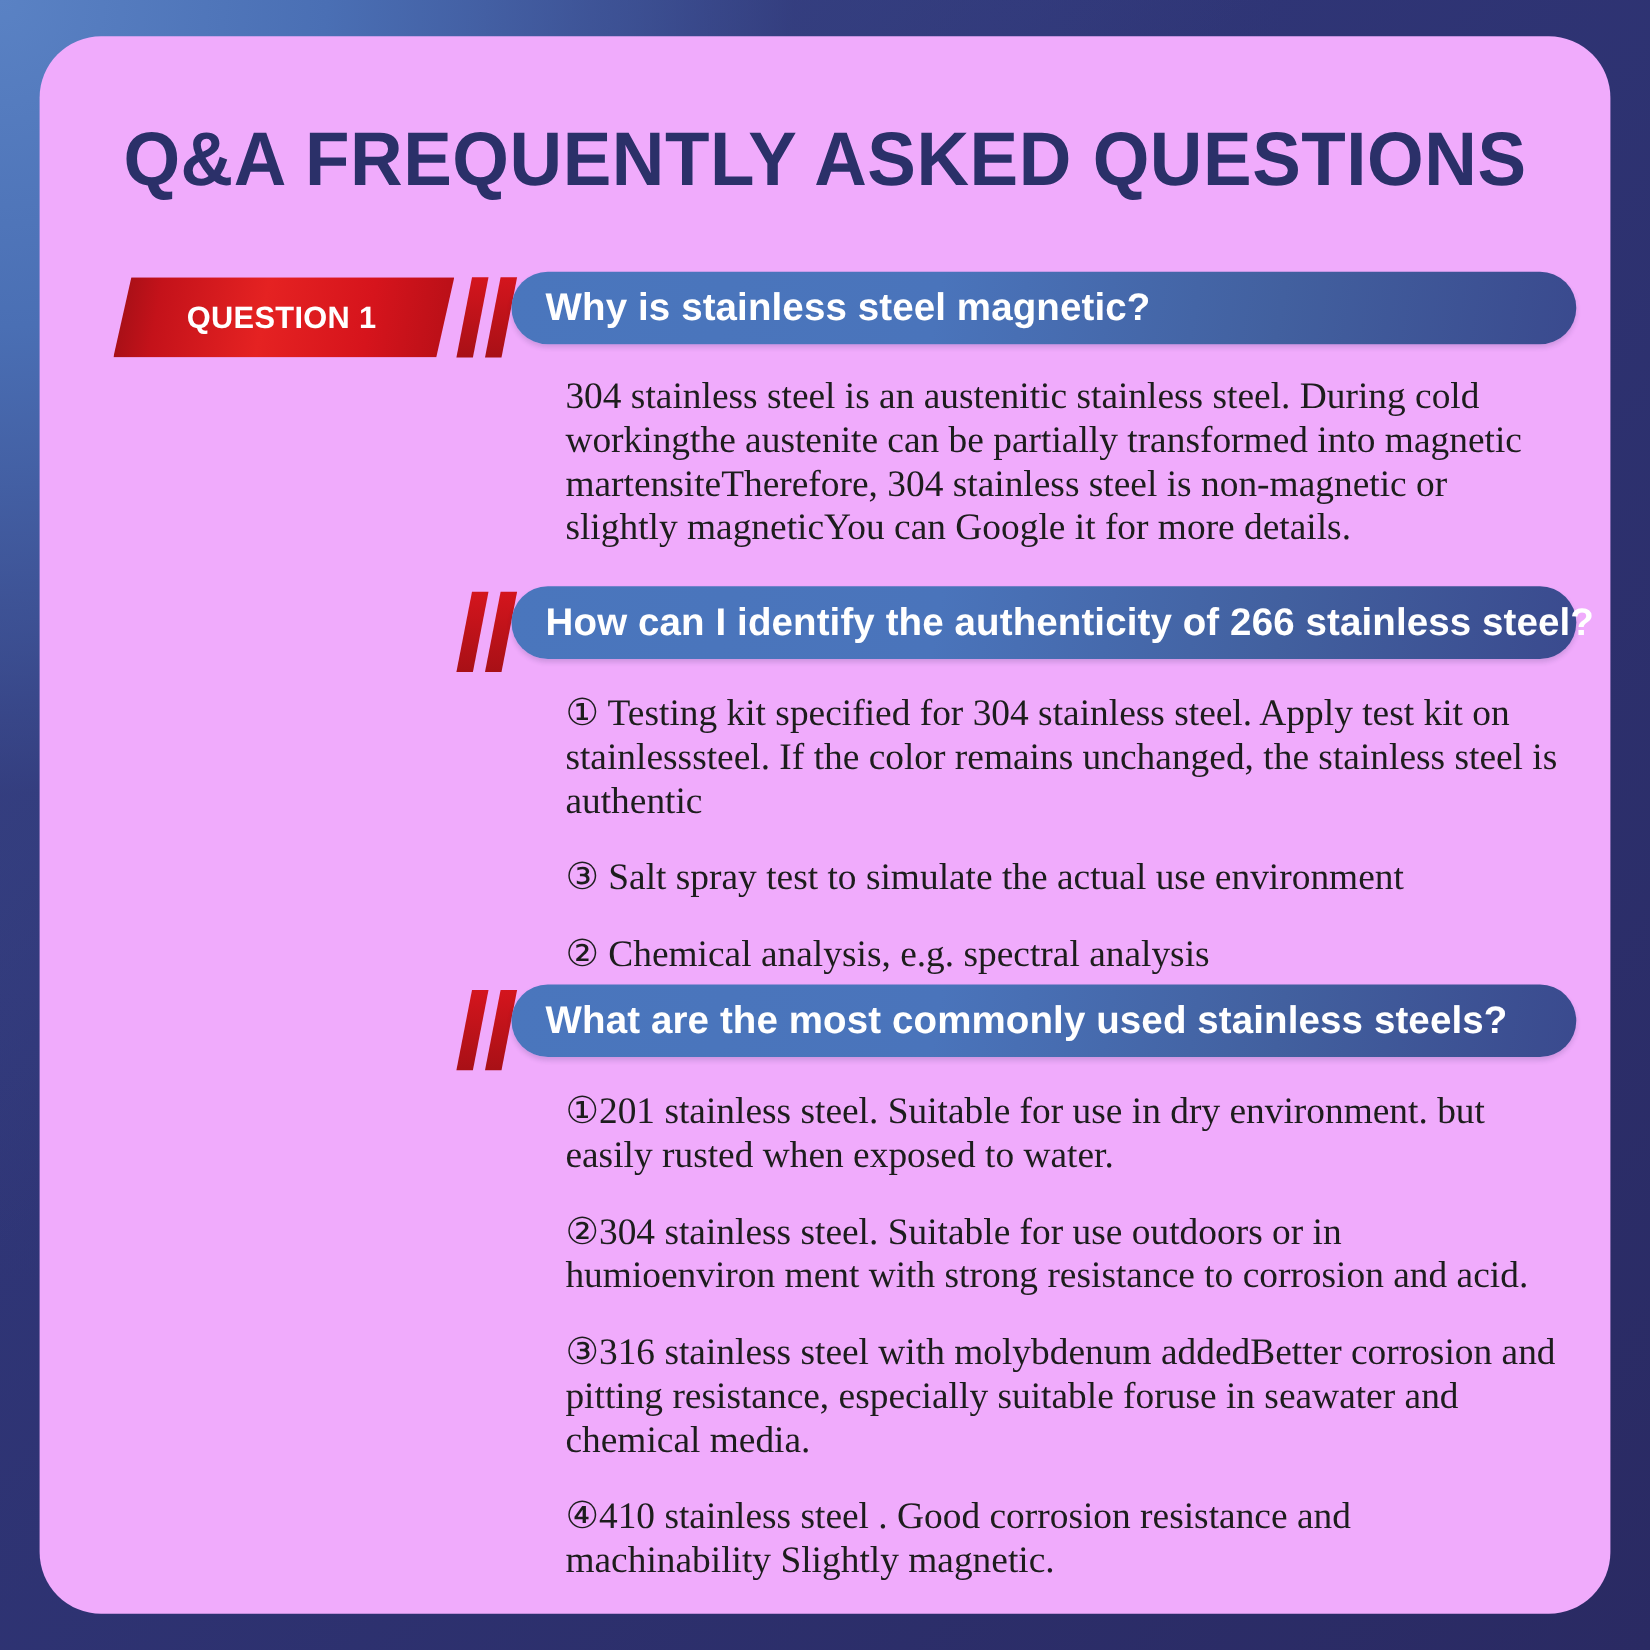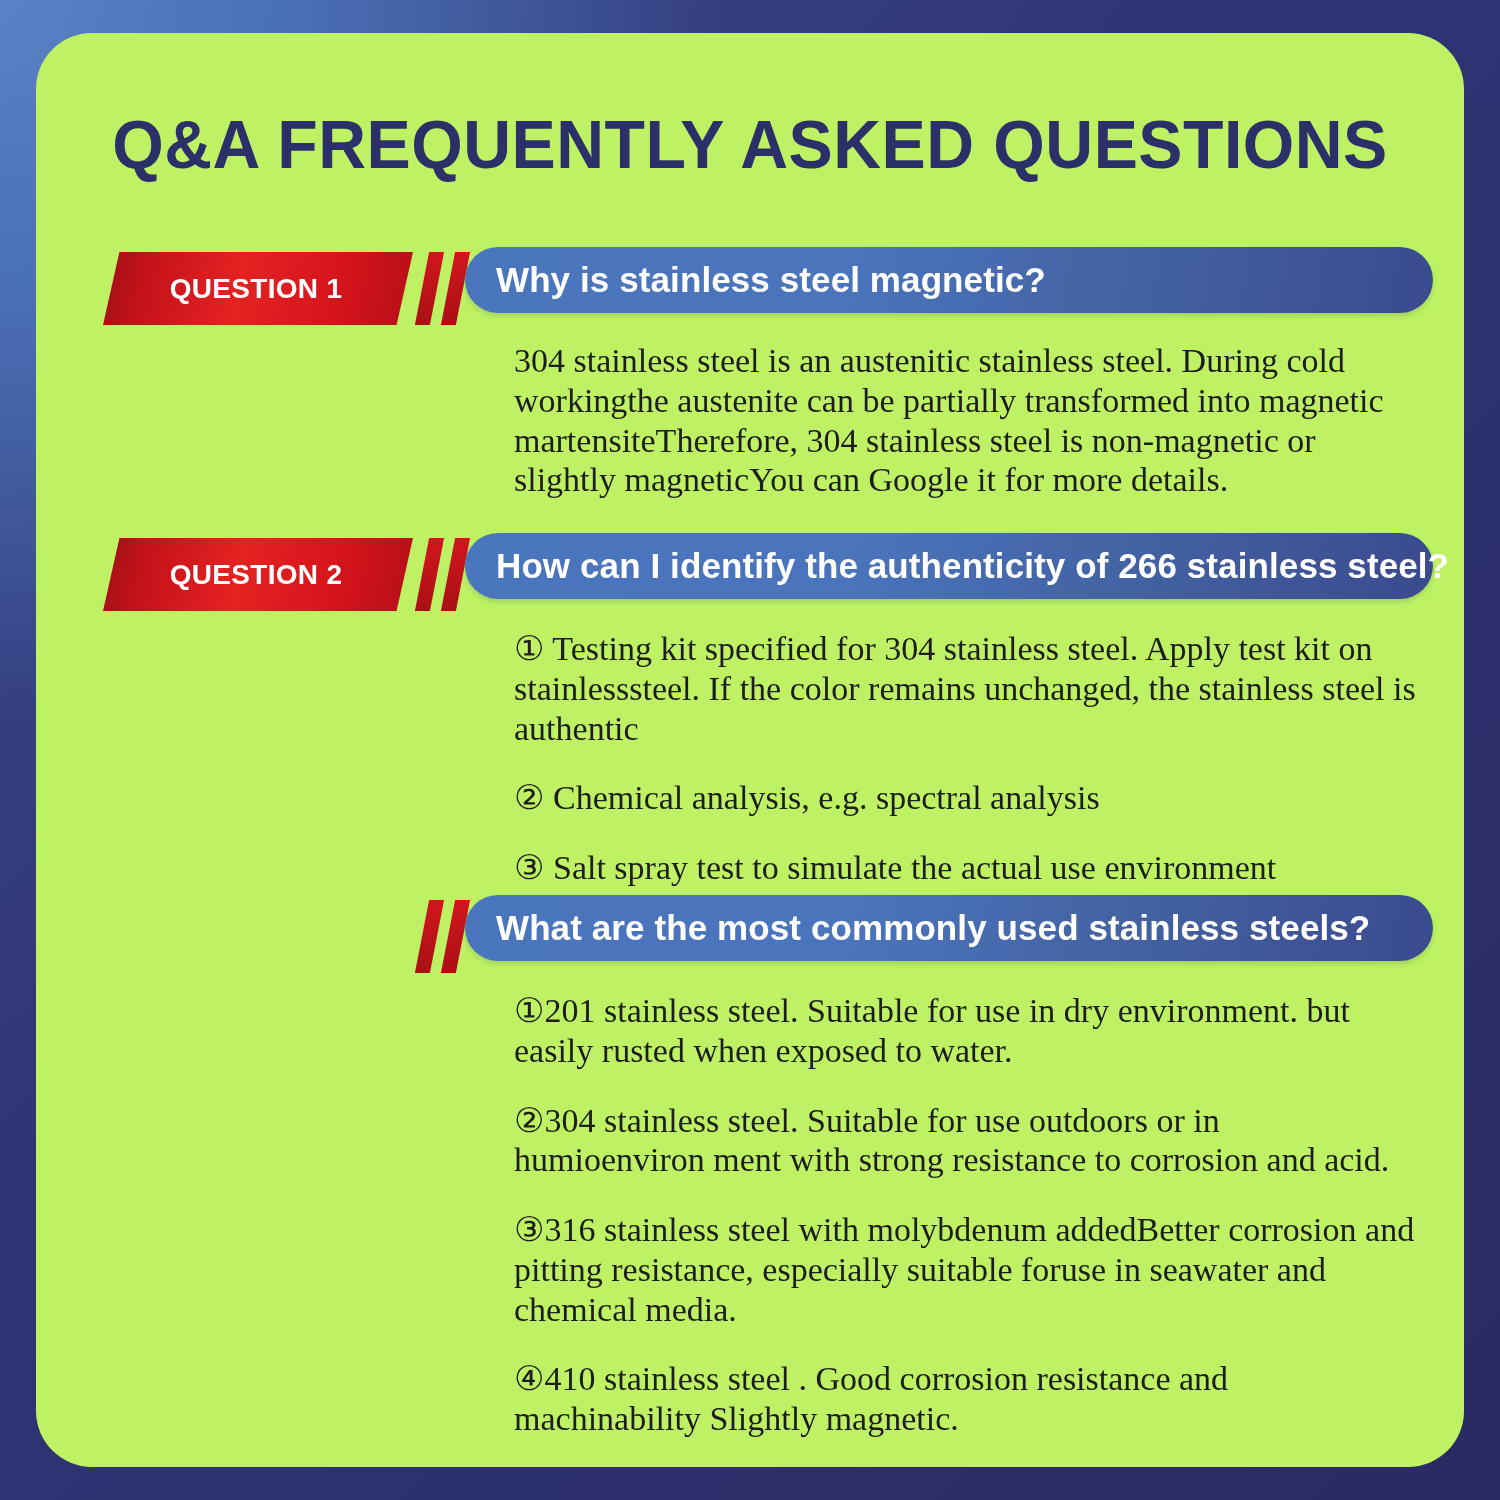--- a/index.html
+++ b/index.html
@@ -19,21 +19,21 @@
     position: relative;
   }
 
   
   #card {
     position: absolute;
     left: 36px;
     top: 33px;
     width: 1428px;
     height: 1434px;
-    background: #bef264;
+    background: #f0abfc;
     border-radius: 56px;
     overflow: hidden;
   }
 
   
   #page-title {
     position: absolute;
     left: 0;
     right: 0;
     top: 72px;
@@ -162,33 +162,30 @@
         <span class="qpill-text">Why is stainless steel magnetic?</span>
       </div>
     </div>
     <div class="qbody">
       <p class="para">304 stainless steel is an austenitic stainless steel. During cold workingthe austenite can be partially transformed into magnetic martensiteTherefore, 304 stainless steel is non-magnetic or slightly magneticYou can Google it for more details.</p>
     </div>
   </div>
 
   <div class="qblock" id="q2">
     <div class="qhead">
-      <div class="qtag">
-        <span class="qtag-label">QUESTION 2</span>
-      </div>
       <div class="slash slash-a"></div>
       <div class="slash slash-b"></div>
       <div class="qpill">
         <span class="qpill-text">How can I identify the authenticity of 266 stainless steel?</span>
       </div>
     </div>
     <div class="qbody">
       <p class="para">① Testing kit specified for 304 stainless steel. Apply test kit on stainlesssteel. If the color remains unchanged, the stainless steel is authentic</p>
+      <p class="para">③ Salt spray test to simulate the actual use environment</p>
       <p class="para">② Chemical analysis, e.g. spectral analysis</p>
-      <p class="para">③ Salt spray test to simulate the actual use environment</p>
     </div>
   </div>
 
   <div class="qblock" id="q3">
     <div class="qhead">
       <div class="slash slash-a"></div>
       <div class="slash slash-b"></div>
       <div class="qpill">
         <span class="qpill-text">What are the most commonly used stainless steels?</span>
       </div>

